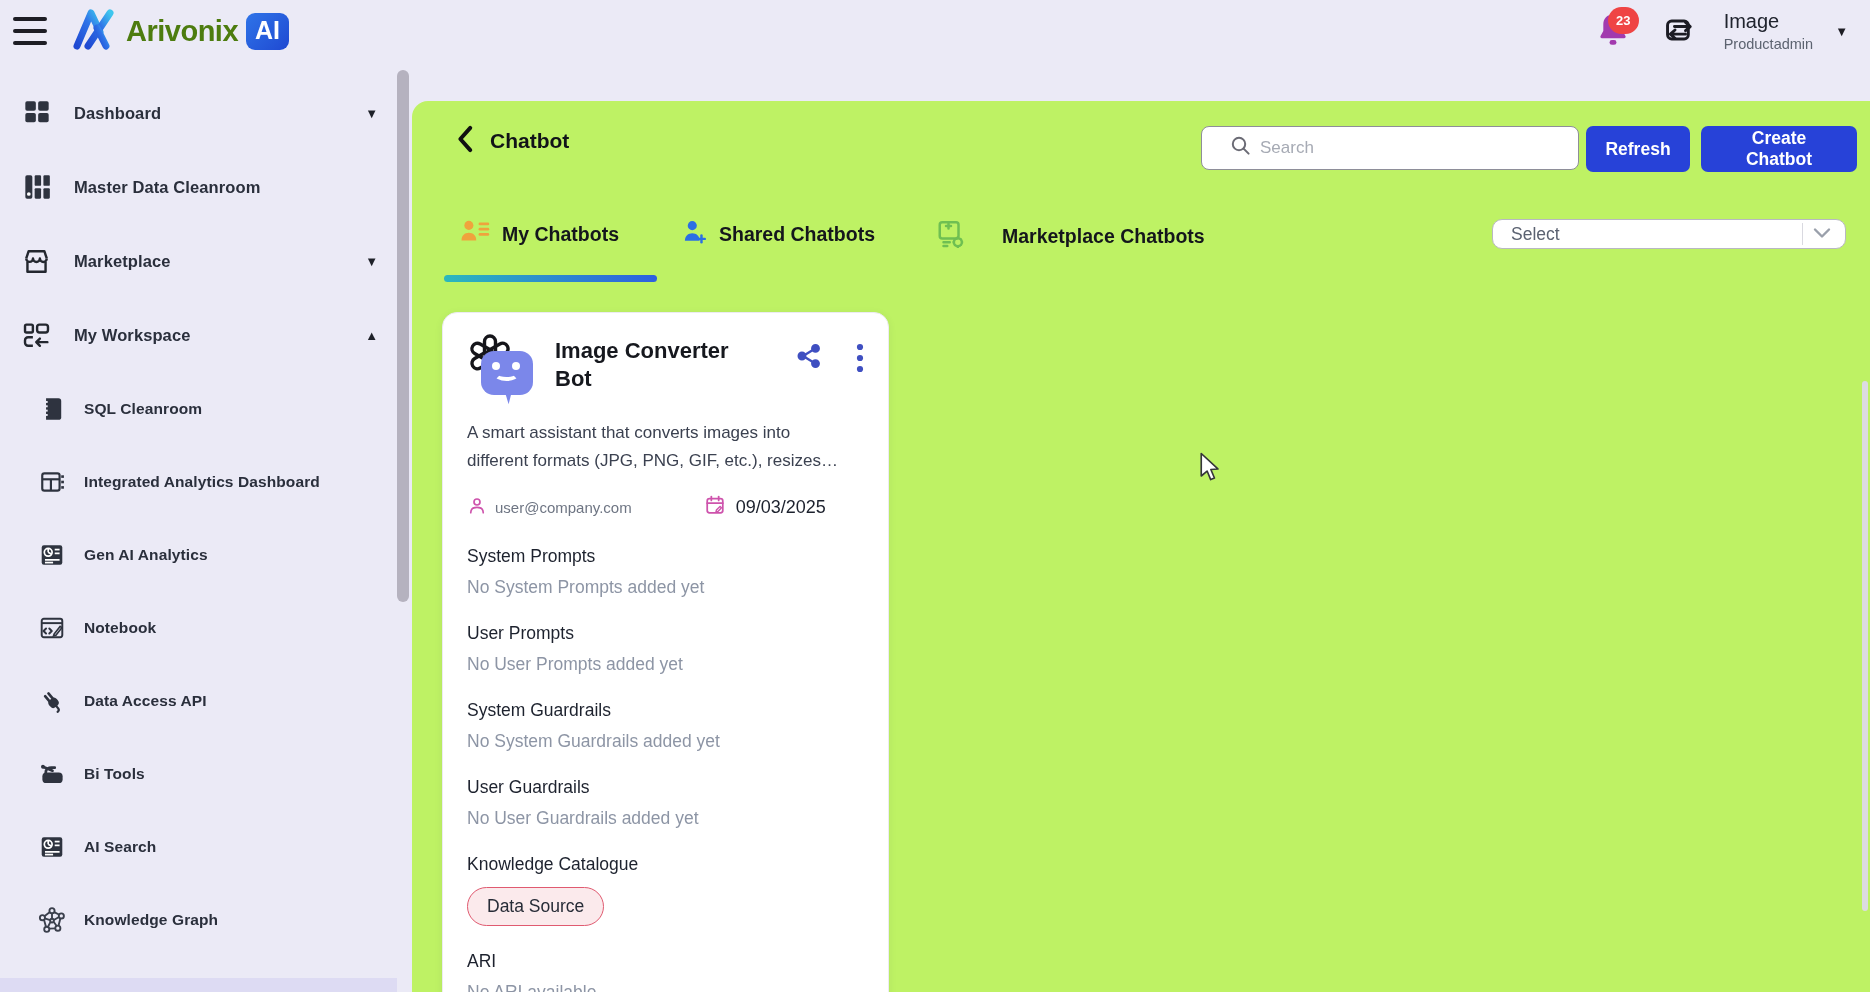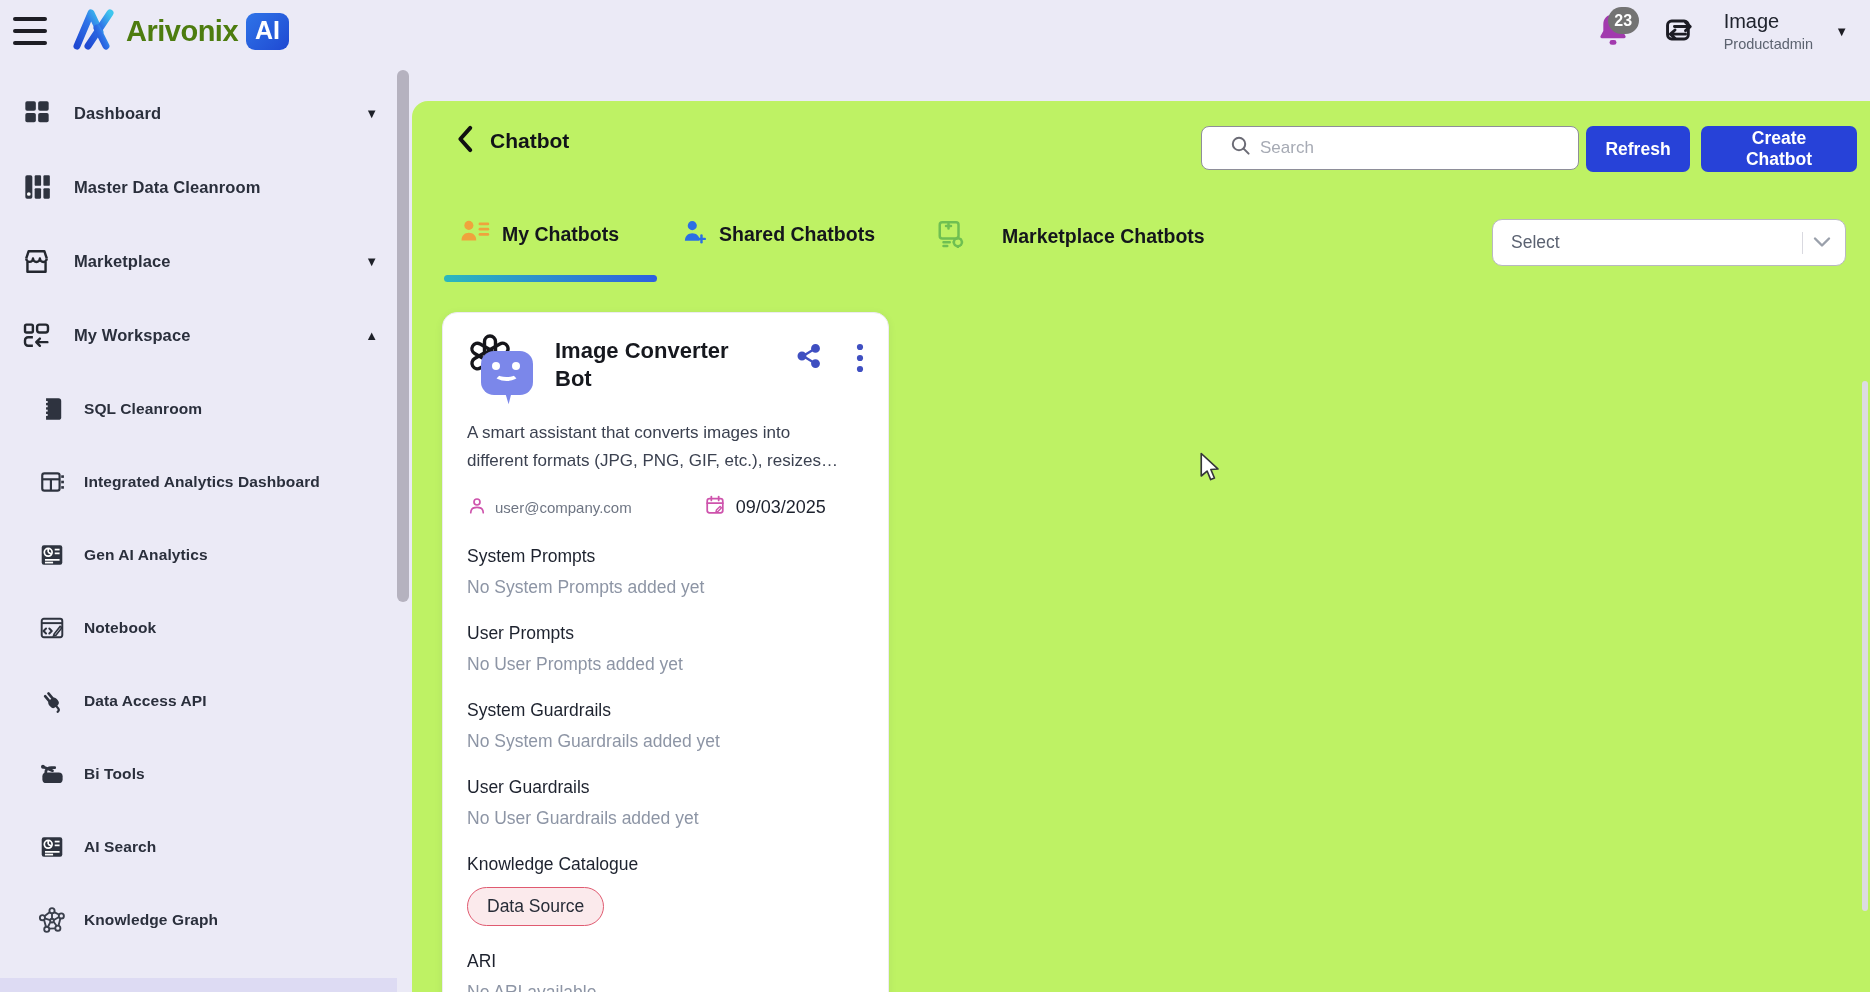--- a/index.html
+++ b/index.html
@@ -12,21 +12,21 @@
   }
   
   .topbar { position:absolute; top:0; left:0; width:1870px; height:62px; display:flex; align-items:center; }
   .hamburger { position:absolute; left:13px; top:17px; width:34px; height:28px; display:flex; flex-direction:column; justify-content:space-between; cursor:pointer; }
   .hamburger span { display:block; height:4.2px; background:#1d1d24; border-radius:3px; }
   .brand { position:absolute; left:72px; top:8px; display:flex; align-items:center; gap:8px; }
   .brand-name { font-size:29px; font-weight:bold; color:#4d7c0f; letter-spacing:-0.5px; }
   .brand-badge { background:linear-gradient(135deg,#2f74e8,#1f49d2); color:#fff; font-weight:bold; font-size:25px; padding:3px 9px 5px; border-radius:9px; }
   .top-right { position:absolute; right:22px; top:0; height:62px; display:flex; align-items:center; gap:26px; }
   .bell-wrap { position:relative; width:40px; height:40px; }
-  .badge { position:absolute; top:-4px; left:12px; min-width:31px; height:27px; background:#737373; color:#fff; border-radius:14px; font-size:16px; font-weight:bold; display:flex; align-items:center; justify-content:center; padding:0 6px; }
+  .badge { position:absolute; top:-4px; left:12px; min-width:31px; height:27px; background:#ef4444; color:#fff; border-radius:14px; font-size:13px; font-weight:bold; display:flex; align-items:center; justify-content:center; padding:0 6px; }
   .user-block { display:flex; align-items:flex-start; gap:22px; }
   .user-texts { display:flex; flex-direction:column; line-height:1.15; }
   .user-name { font-size:20px; color:#20242e; }
   .user-role { font-size:14.5px; color:#5c6370; margin-top:3px; }
   .user-caret { font-size:13px; color:#1d1d24; margin-top:14px; }
   
   .sidebar { position:absolute; top:62px; left:0; width:412px; height:930px; }
   .side-scroll { position:absolute; left:397px; top:8px; width:12px; height:532px; background:#b5b2bf; border-radius:7px; }
   .nav { position:absolute; top:14px; left:0; width:396px; }
   .nav-item { display:flex; align-items:center; height:74px; padding:0 18px 0 21px; cursor:pointer; }
@@ -45,21 +45,21 @@
   .search-box input { border:none; outline:none; flex:1; font-size:17px; font-family:"Liberation Sans",sans-serif; color:#333; background:transparent; }
   .search-box input::placeholder { color:#a6aab4; }
   .btn { position:absolute; top:25px; height:46px; background:#2742D8; border:none; border-radius:7px; color:#fff; font-size:17.5px; font-weight:bold; font-family:"Liberation Sans",sans-serif; cursor:pointer; padding:0 18px; }
   .btn-refresh { left:1174px; width:104px; }
   .btn-create { left:1289px; width:156px; }
   
   .tab { position:absolute; top:118px; display:flex; align-items:center; gap:12px; cursor:pointer; }
   .tab .tlbl { font-size:19.5px; font-weight:bold; color:#14161c; }
   .tab1 { left:48px; } .tab2 { left:268px; } .tab3 { left:524px;gap:36px; }
   .tab-underline { position:absolute; left:32px; top:174px; width:213px; height:7px; border-radius:4px; background:linear-gradient(90deg,#2BB8BC,#2E5FE0); }
-  .select-box { position:absolute; left:1080px; top:118px; width:354px; height:47px; border:1.4px solid #b8b8c2; border-radius:10px; display:flex; align-items:center; padding:0 14px 0 18px; cursor:pointer; background:#fff; }
+  .select-box { position:absolute; left:1080px; top:118px; width:354px; height:30px; border:1.4px solid #b8b8c2; border-radius:10px; display:flex; align-items:center; padding:0 14px 0 18px; cursor:pointer; background:#fff; }
   .select-box .sel-txt { flex:1; font-size:17.5px; color:#5b6271; }
   .sel-div { width:1.4px; height:22px; background:#d9d9e0; margin-right:10px; }
   
   .card { position:absolute; left:30px; top:211px; width:447px; height:800px; background:#fff; border:1px solid #ecebf2; border-radius:15px; box-shadow:0 2px 8px rgba(40,40,80,0.07); padding:20px 24px; }
   .card-head { display:flex; align-items:flex-start; }
   .avatar { position:relative; width:66px; height:70px; flex:0 0 66px; }
   .avatar .knot { position:absolute; left:0; top:0; }
   .bubble { position:absolute; left:14px; top:18px; width:52px; height:44px; background:#7B87EA; border-radius:13px; }
   .bubble .eye { position:absolute; top:11px; width:8px; height:8px; background:#fff; border-radius:50%; }
   .bubble .eye.l { left:11px; } .bubble .eye.r { left:31px; }

